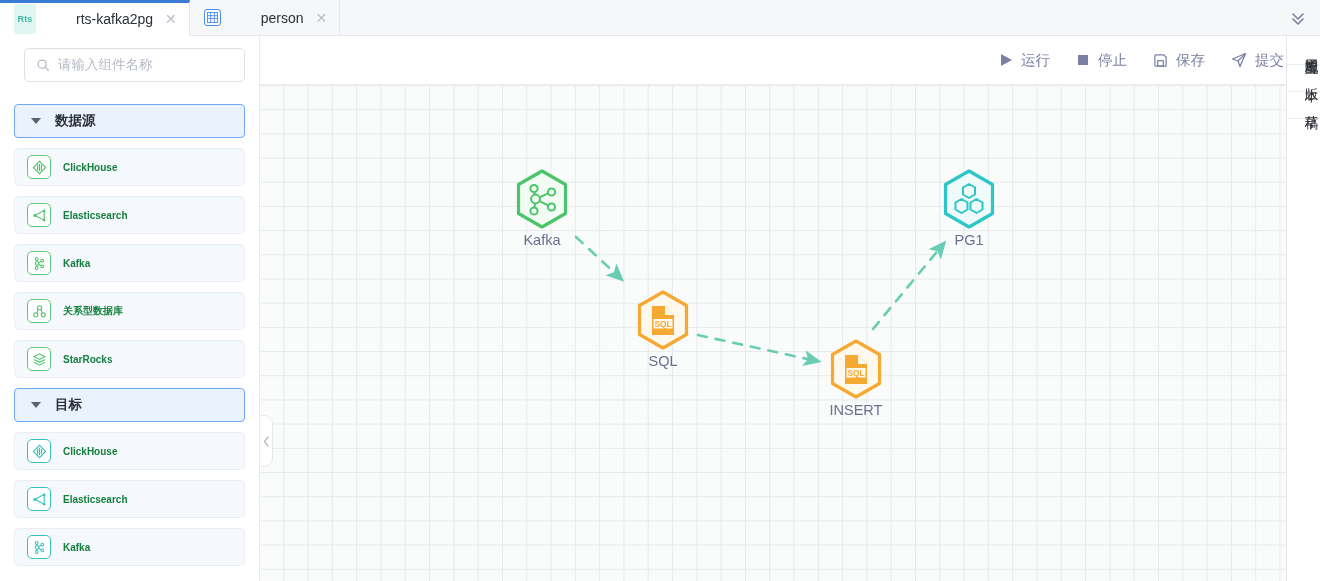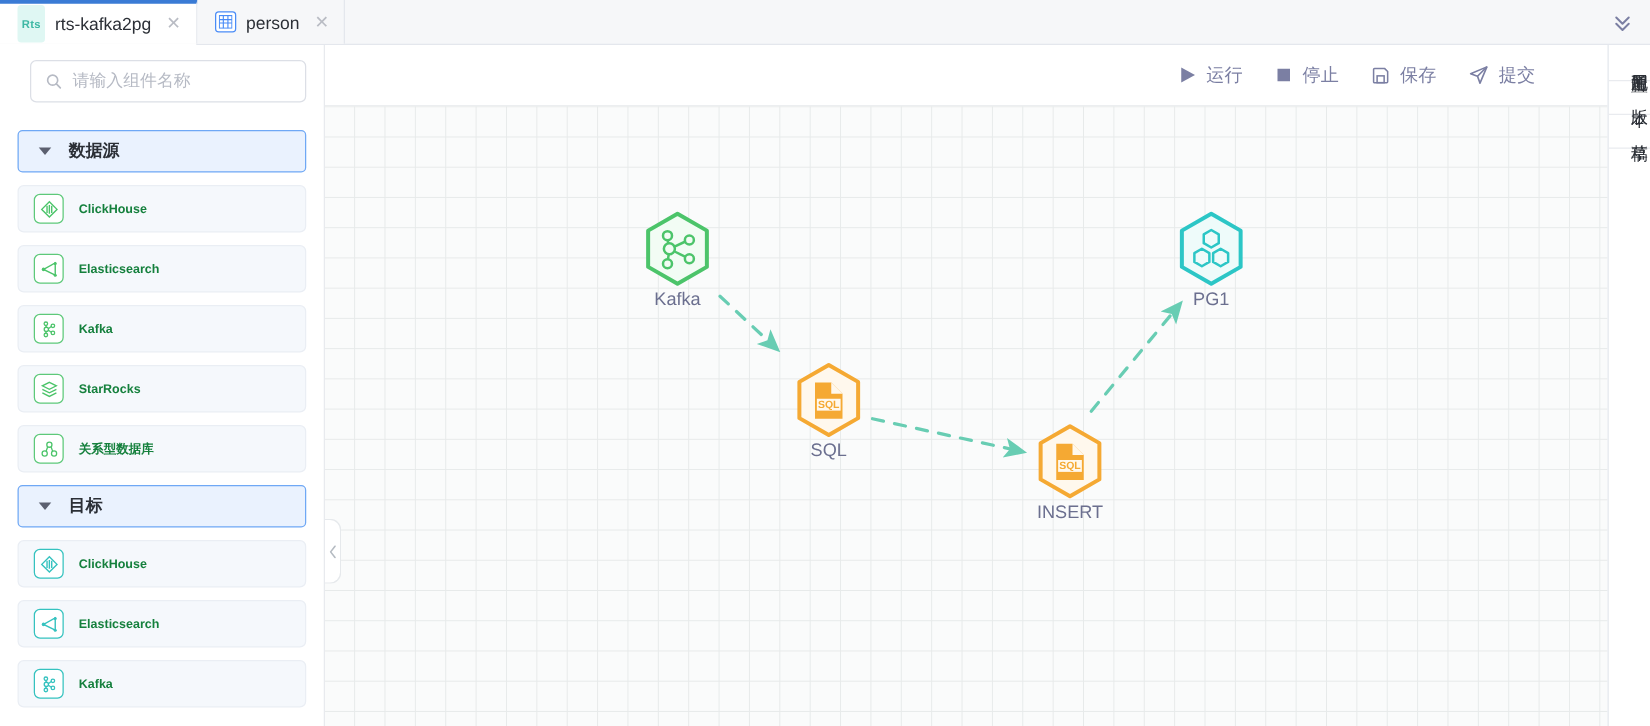--- a/index.html
+++ b/index.html
@@ -43,21 +43,21 @@
     border-radius: 3px;
     background: #dff7f3; color: #3fb8a5;
     font-size: 9px; font-weight: bold; letter-spacing: .2px;
   }
   .tab-grid-icon {
     width: 17px; height: 17px; border-radius: 3px;
     border: 1.6px solid #4a8cf7;
     display: inline-flex; align-items: center; justify-content: center;
     background: #ffffff;
   }
-  .tab-label { white-space: nowrap; }
+  .tab-label { white-space: nowrap; margin-left: 32px; }
   .tab-close {
     color: #b9bcc4; font-size: 14px; line-height: 1; margin-left: 4px;
     cursor: pointer; font-family: "DejaVu Sans", sans-serif;
   }
   .tabbar-spacer { flex: 1; }
   .tabbar-more {
     width: 44px; display: flex; align-items: center; justify-content: center;
     color: #7b7fa3; cursor: pointer;
   }
 
@@ -257,39 +257,39 @@
               <line x1="7.1" y1="8.8" x2="9.7" y2="10.5"></line>
                 <line x1="5.3" y1="9.8" x2="5" y2="11.3"></line>
             </svg>
           </span>
           <span class="pal-label">Kafka</span>
         </div>
 
         <div class="pal-item">
           <span class="pal-icon">
             <svg width="15" height="15" viewBox="0 0 16 16" fill="none" stroke="#4cc46a" stroke-width="1.1">
-              <polygon points="8,2 14,5 8,8 2,5"></polygon>
-                <polyline points="2,8 8,11 14,8"></polyline>
-                <polyline points="2,11 8,14 14,11"></polyline>
-            </svg>
-          </span>
-          <span class="pal-label">StarRocks</span>
-        </div>
-
-        <div class="pal-item">
-          <span class="pal-icon">
-            <svg width="15" height="15" viewBox="0 0 16 16" fill="none" stroke="#4cc46a" stroke-width="1.1">
               <circle cx="8" cy="4" r="2.2"></circle>
                 <circle cx="4" cy="11.5" r="2.2"></circle>
                 <circle cx="12" cy="11.5" r="2.2"></circle>
               <line x1="6.6" y1="5.8" x2="5.2" y2="9.6"></line>
                 <line x1="9.4" y1="5.8" x2="10.8" y2="9.6"></line>
             </svg>
           </span>
           <span class="pal-label">关系型数据库</span>
+        </div>
+
+        <div class="pal-item">
+          <span class="pal-icon">
+            <svg width="15" height="15" viewBox="0 0 16 16" fill="none" stroke="#4cc46a" stroke-width="1.1">
+              <polygon points="8,2 14,5 8,8 2,5"></polygon>
+                <polyline points="2,8 8,11 14,8"></polyline>
+                <polyline points="2,11 8,14 14,11"></polyline>
+            </svg>
+          </span>
+          <span class="pal-label">StarRocks</span>
         </div>
 
         <div class="group-header">
           <span class="caret"></span>
           <span>目标</span>
         </div>
 
         <div class="pal-item">
           <span class="pal-icon teal">
             <svg width="15" height="15" viewBox="0 0 16 16" fill="none" stroke="#35c2bf" stroke-width="1.2">
@@ -329,21 +329,21 @@
             </svg>
           </span>
           <span class="pal-label">Kafka</span>
         </div>
 
       </div>
     </div>
 
     <div class="canvas-area">
 
-      <div class="toolbar" style="padding-right:92px;font-family:Liberation Mono, monospace;">
+      <div class="toolbar" style="padding-right:36px;font-family:Liberation Mono, monospace;">
         <div class="tbtn">
           <svg width="14" height="14" viewBox="0 0 14 14">
             <polygon points="2,1 13,7 2,13" fill="#7b7fa3"></polygon>
           </svg>
           <span>运行</span>
         </div>
         <div class="tbtn">
           <svg width="14" height="14" viewBox="0 0 14 14">
             <rect x="2" y="2" width="10" height="10" fill="#7b7fa3"></rect>
           </svg>

